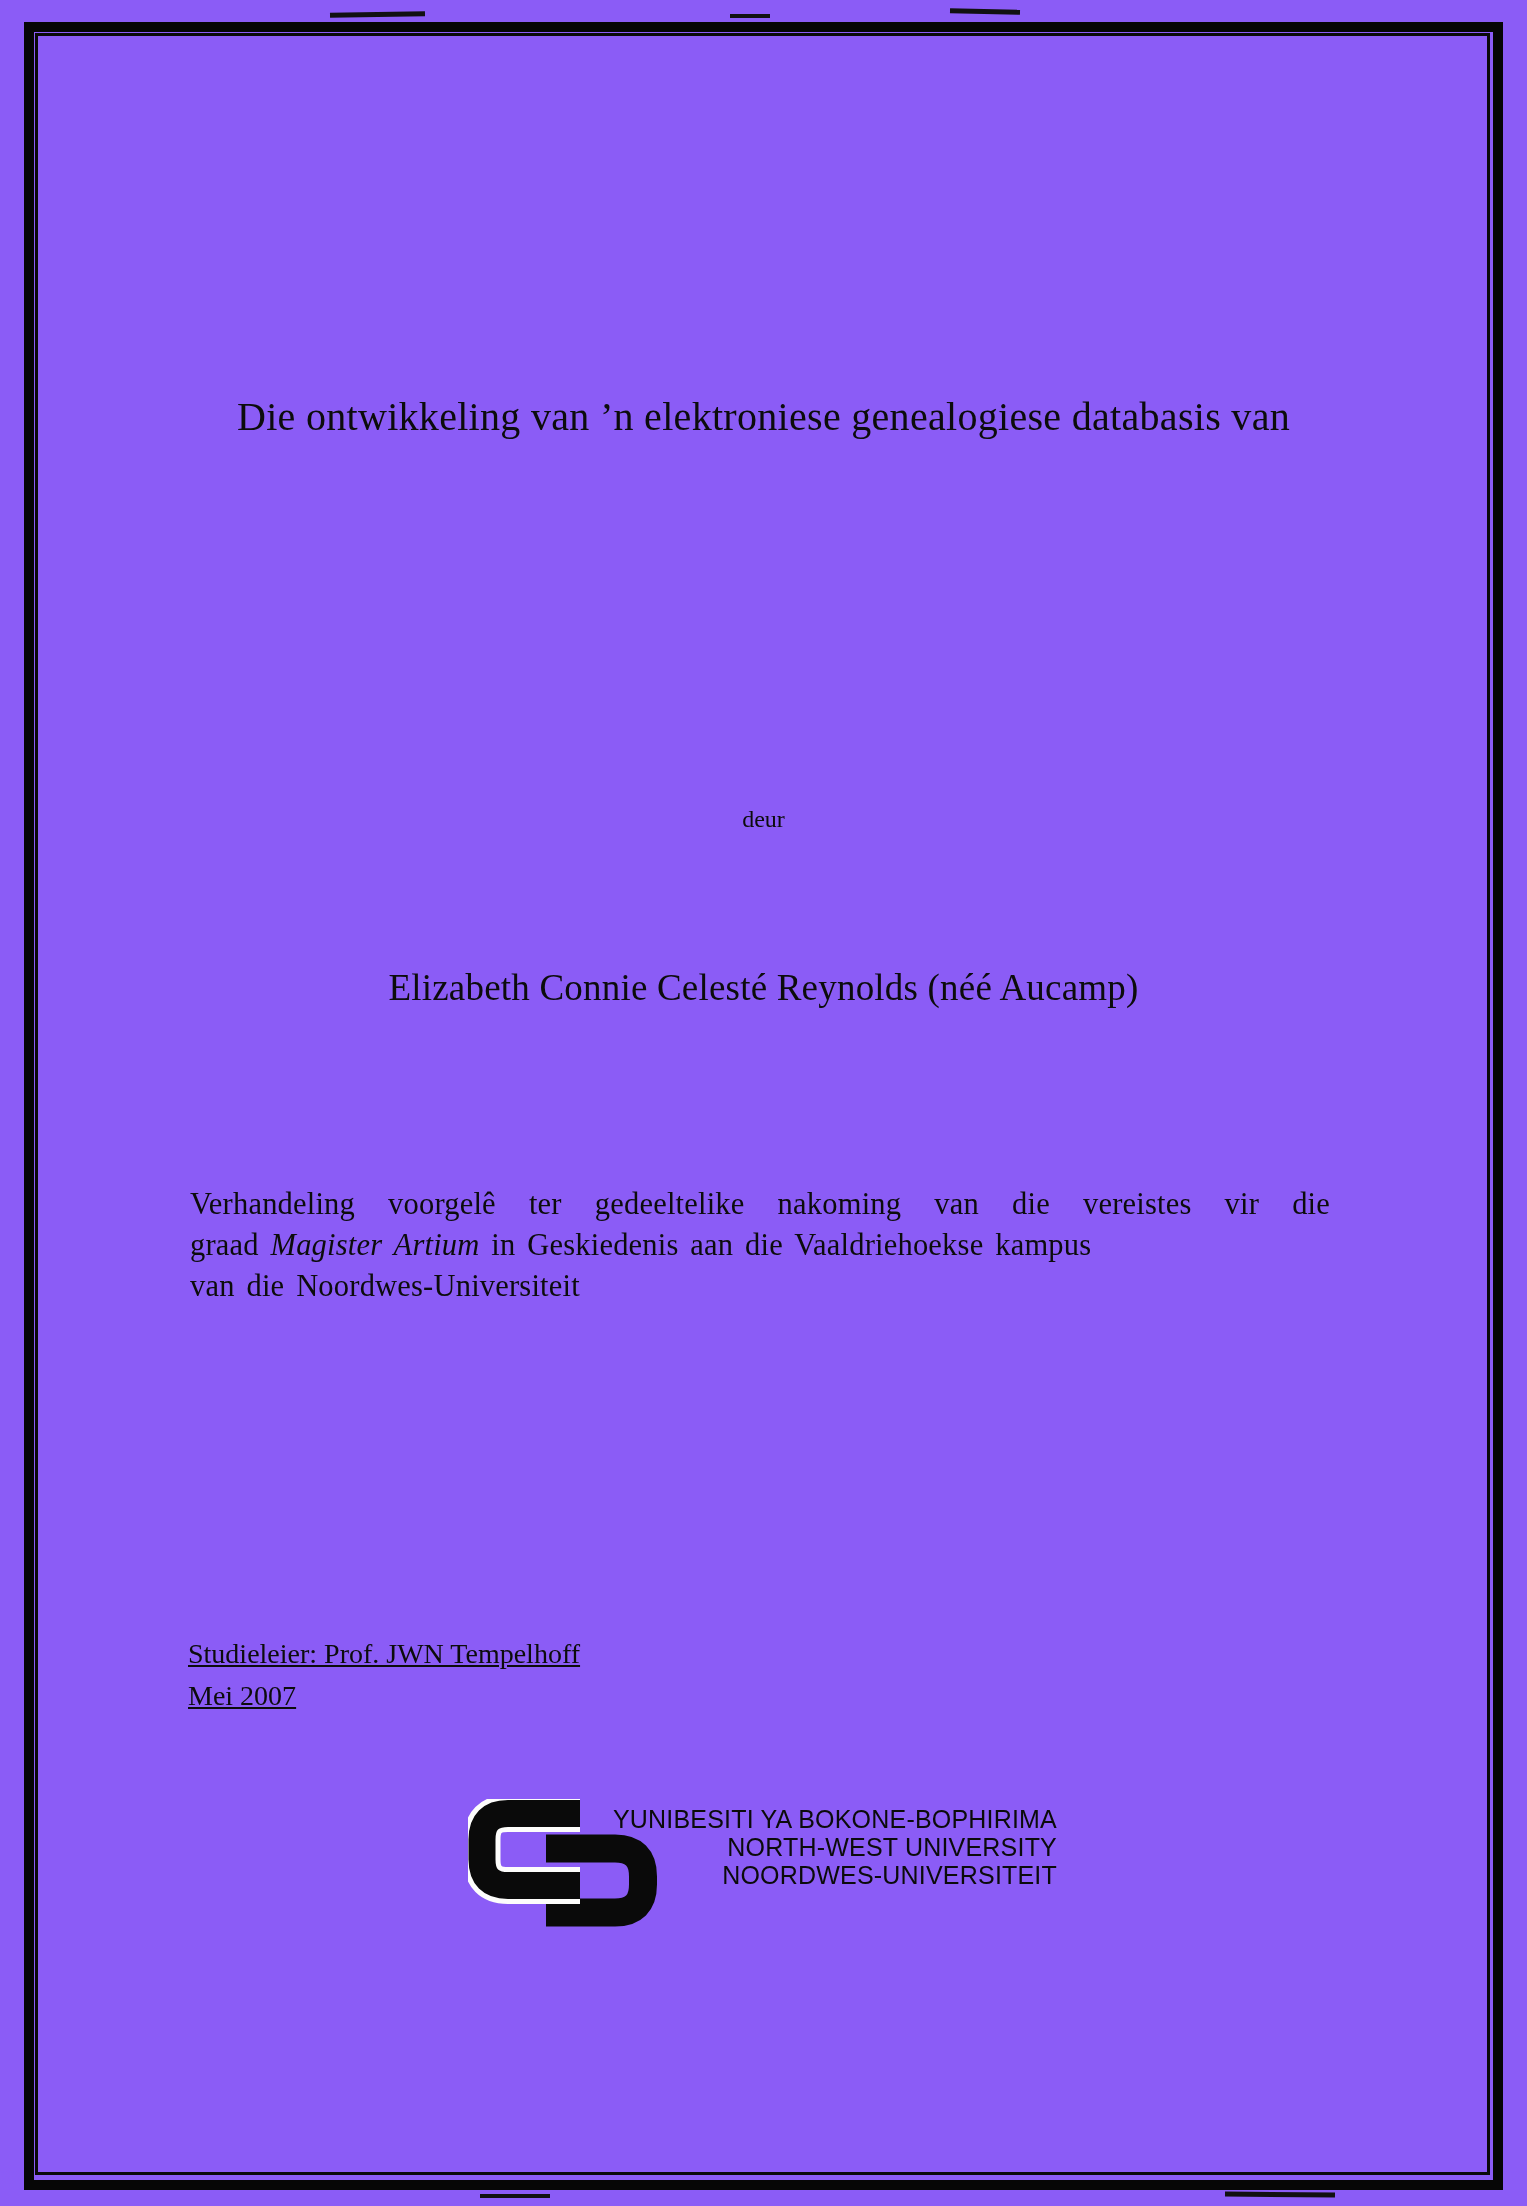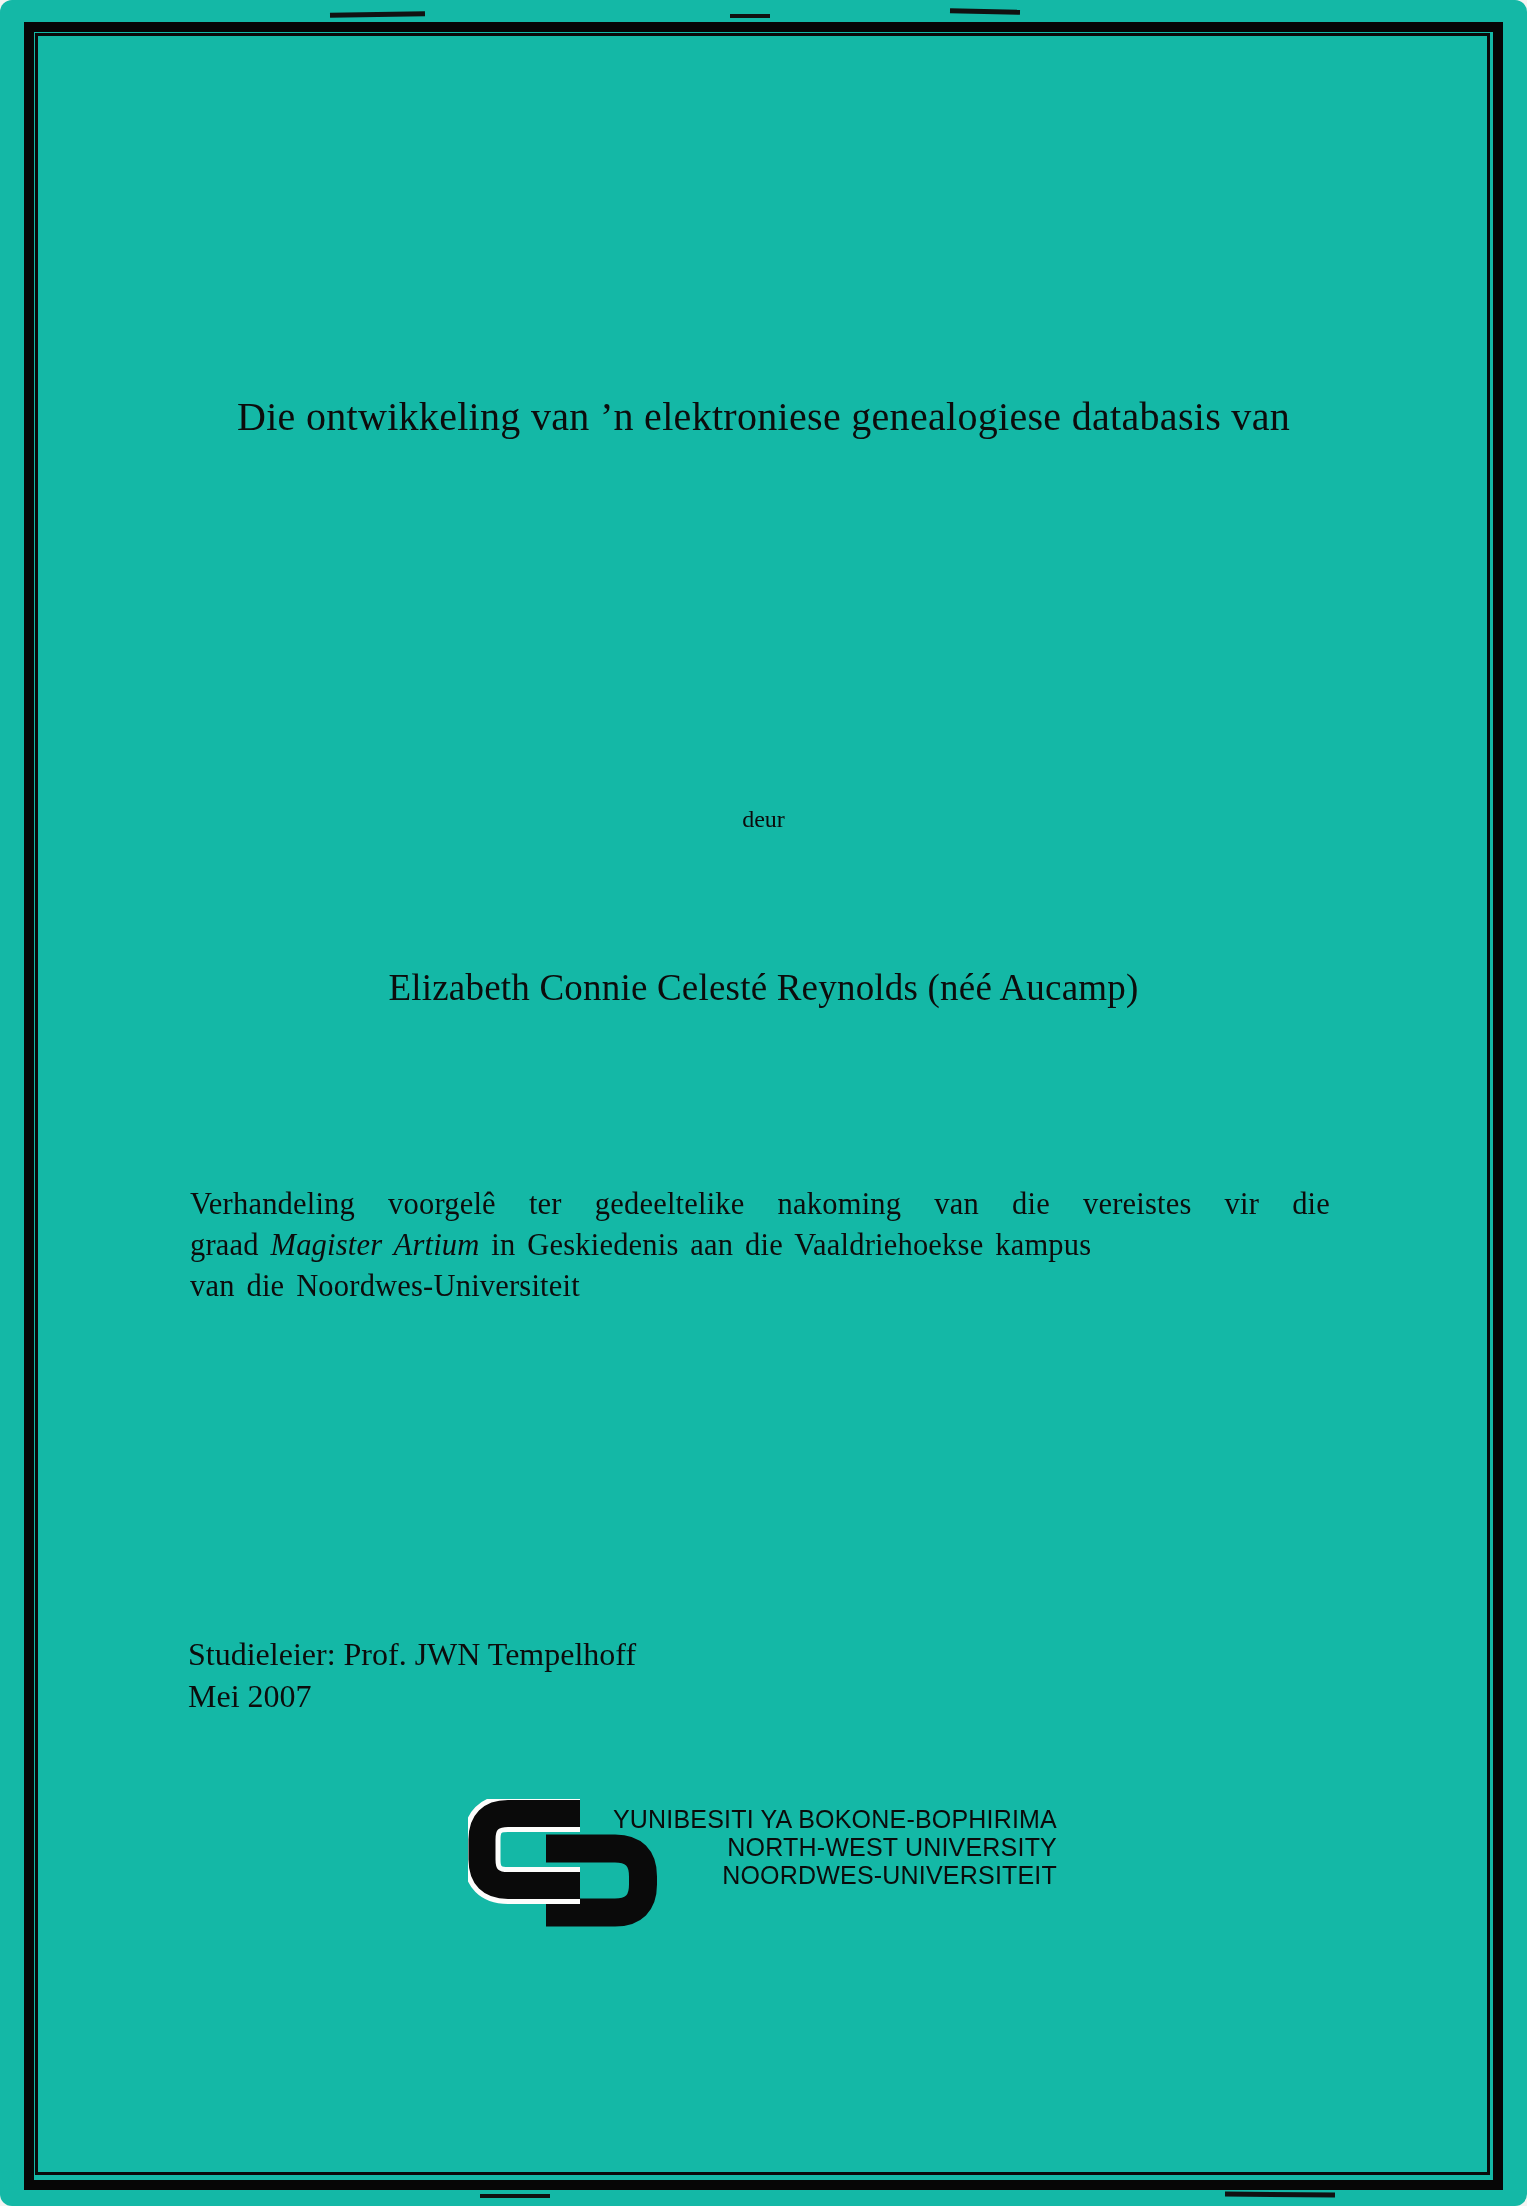--- a/index.html
+++ b/index.html
@@ -4,25 +4,24 @@
 <style>
   html, body {
     margin: 0;
     padding: 0;
     background: #f4f4f2;
   }
   .page {
     position: relative;
     width: 1527px;
     height: 2206px;
-    background: #14b8a6;
+    background: #8b5cf6;
     overflow: hidden;
     font-family: "Liberation Serif", "DejaVu Serif", serif;
     color: #0c0c0c;
-    border-radius: 12px;
   }
   
   .outer-frame {
     position: absolute;
     left: 24px; top: 22px; right: 24px; bottom: 16px;
     border: 10px solid #060606;
   }
   .inner-frame {
     position: absolute;
     left: 1px; top: 1px; right: 3px; bottom: 5px;
@@ -72,22 +71,23 @@
   }
   .submission .justify {
     text-align: justify;
     text-align-last: justify;
   }
   .submission em { font-style: italic; }
 
   .supervisor-block {
     position: absolute;
     left: 188px; top: 1633px;
-    font-size: 32px;
+    font-size: 28px;
     line-height: 42px;
+    text-decoration: underline;
   }
 
   .logo-mark {
     position: absolute;
     left: 468px; top: 1799px;
     width: 189px; height: 128px;
   }
   .logo-text {
     position: absolute;
     left: 586px; top: 1805px;

